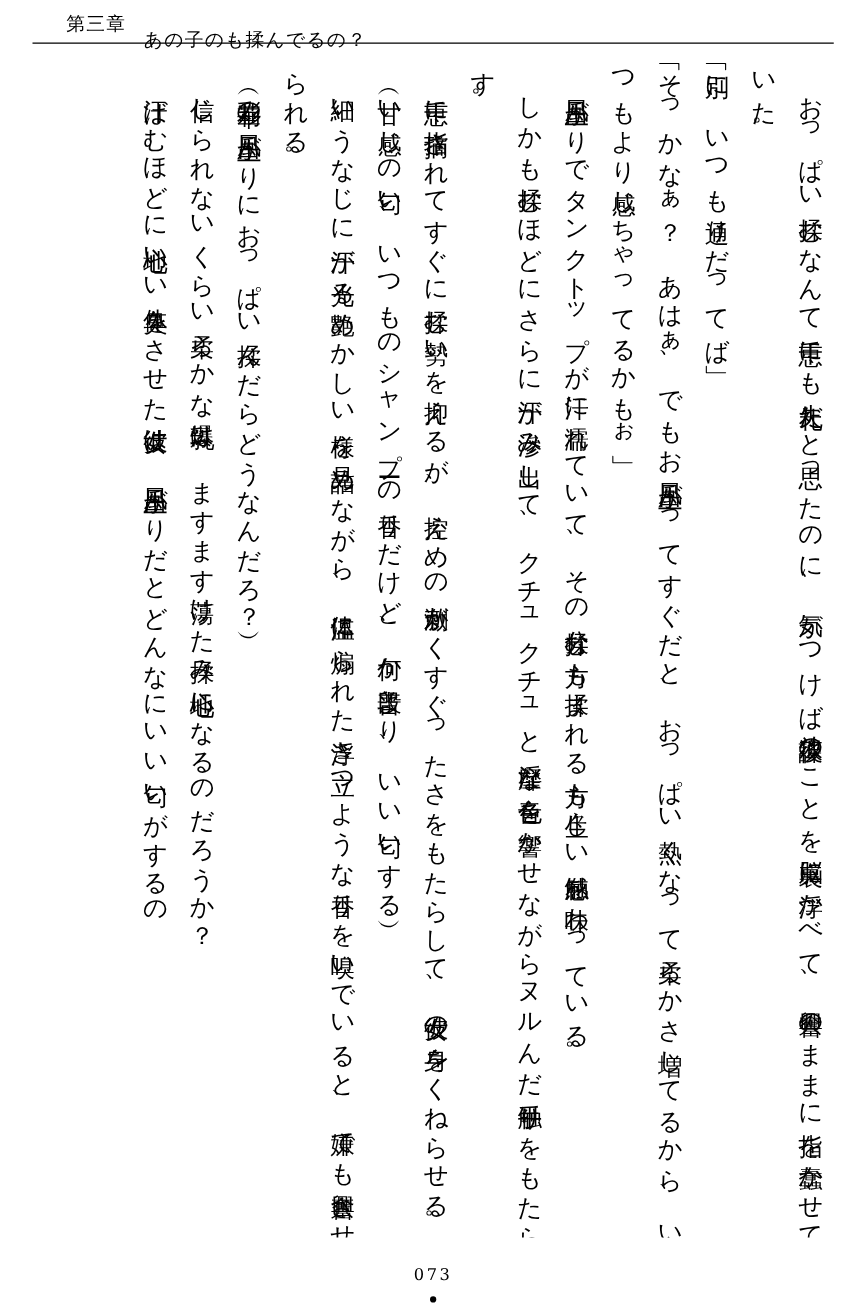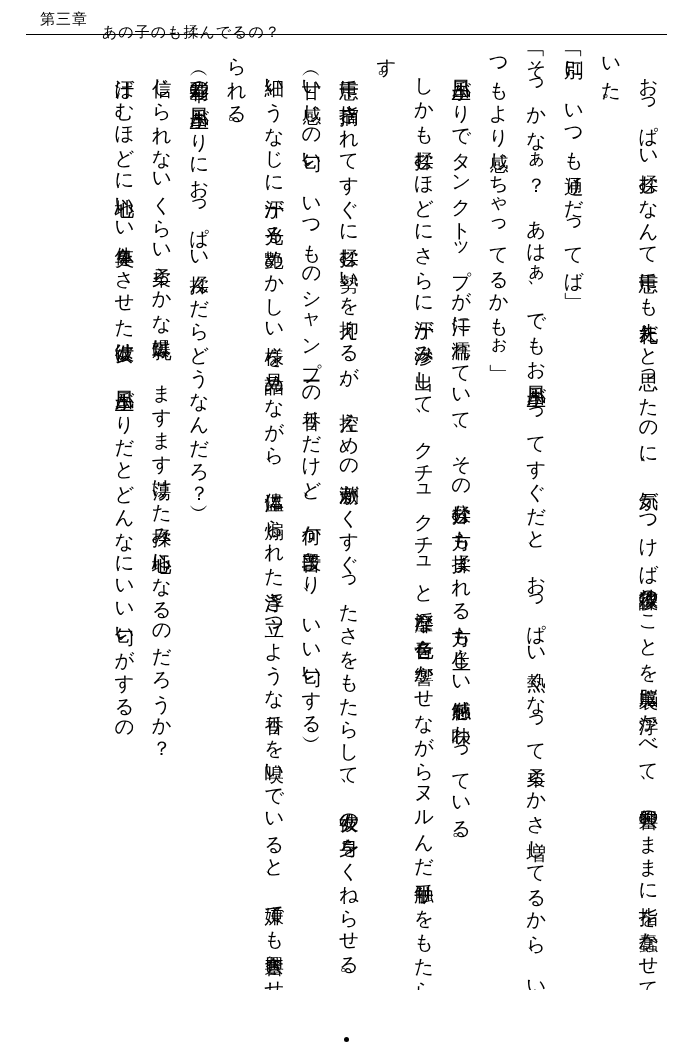--- a/index.html
+++ b/index.html
@@ -20,21 +20,21 @@
     width: 693px;
     height: 1050px;
     background: #ffffff;
     box-sizing: border-box;
   }
 
   
   #header {
     position: absolute;
     top: 6px;
-    left: 40px;
+    left: 53px;
     right: 40px;
     height: 26px;
     display: flex;
     align-items: center;
     gap: 14px;
     font-size: 15px;
     letter-spacing: 1px;
     white-space: nowrap;
   }
   #header .chapter-no {
@@ -120,15 +120,16 @@
     <p class="indent">風呂上がりでタンクトップが汗に濡れていて、その分揉む方も揉まれる方も生々しい感触を味わっている。</p>
     <p class="indent">しかも揉むほどにさらに汗が滲み出して、クチュクチュと淫靡な音色を響かせながらヌルんだ手触りをもたらす。</p>
     <p class="indent">千恵に指摘されてすぐに揉む勢いを抑えるが、控えめの刺激がくすぐったさをもたらして、彼女の身をくねらせる。</p>
     <p class="indent">（甘い感じの匂い、いつものシャンプーの香りだけど、何か普段より、いい匂いする）</p>
     <p class="indent">細いうなじに汗が光る艶めかしい様を見詰めながら、体温に煽られた浮き立つような香りを嗅いでいると、嫌でも興奮させられる。</p>
     <p class="indent">（彩莉華の風呂上がりにおっぱい揉んだらどうなんだろ？）</p>
     <p class="indent">信じられないくらい柔らかな爆乳は、ますます蕩けた揉み心地になるのだろうか？</p>
     <p class="indent">汗ばむほどに心地いい体臭をさせた彼女は、風呂上がりだとどんなにいい匂いがするの</p>
   </div>
 
+  <div id="footer">073</div>
   <div id="footer-dot"></div>
 
 </div>
 
 </body></html>

